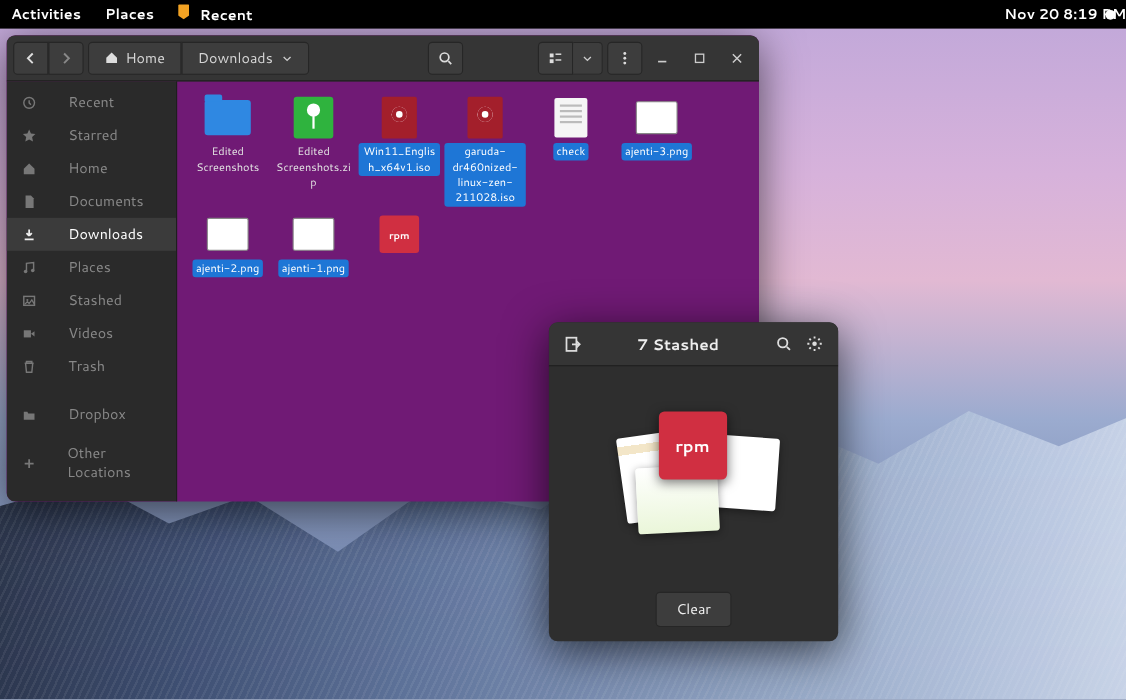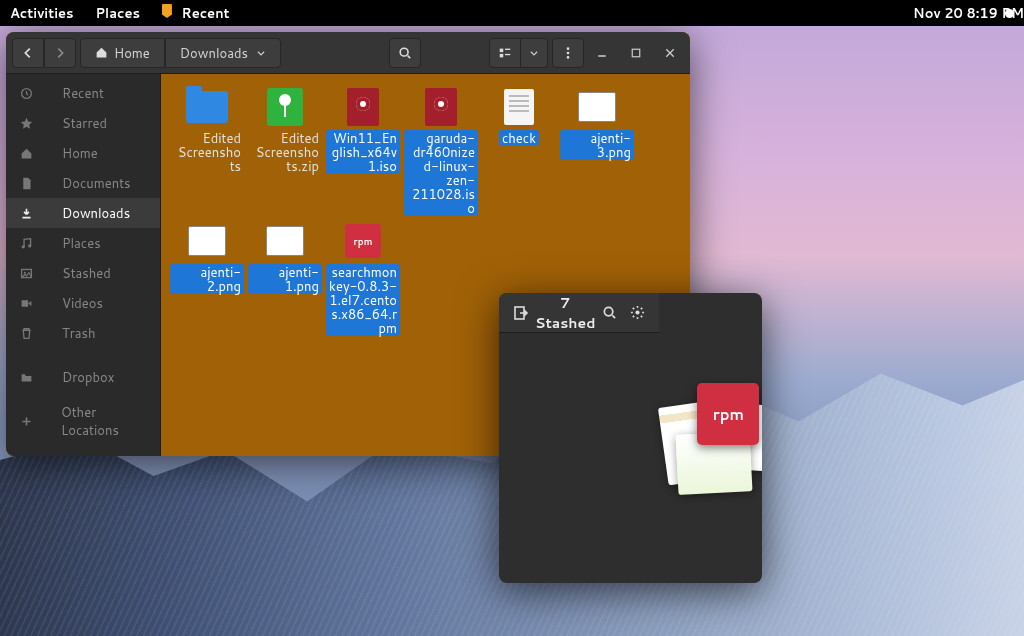--- a/index.html
+++ b/index.html
@@ -28,21 +28,21 @@
 }
 .topbar .tb-item { margin-right: 22px; cursor: pointer; }
 .topbar .tb-center { position: absolute; left: 0; right: 0; text-align: right; pointer-events: none; }
 .topbar .tb-right { margin-left: auto; display: flex; align-items: center; gap: 10px; }
 .status-dot { width: 9px; height: 9px; border-radius: 50%; background: #fff; }
 .stashed-icon { width: 10px; height: 14px; background: #f2a223; display: inline-block; margin-right: 6px; border-radius: 1px; clip-path: polygon(0 0,100% 0,100% 75%,50% 100%,0 75%); }
 
 
 .files-win {
   position: absolute; top: 32px; left: 6px; width: 684px; height: 424px;
-  background: #a16207; border-radius: 8px; box-shadow: 0 8px 40px rgba(0,0,0,0.6);
+  background: #701a75; border-radius: 8px; box-shadow: 0 8px 40px rgba(0,0,0,0.6);
   z-index: 50; display: flex; flex-direction: column; overflow: hidden;
 }
 .titlebar {
   height: 42px; background: #353535; display: flex; align-items: center;
   padding: 0 6px; gap: 4px; border-bottom: 1px solid #1d1d1d;
 }
 .tb-group { display: flex; gap: 0; }
 .tb-btn {
   height: 30px; min-width: 30px; background: #3d3d3d; border: 1px solid #262626;
   display: flex; align-items: center; justify-content: center; color: #d5d5d5;
@@ -74,21 +74,21 @@
 }
 .file {
   width: 76px; display: flex; flex-direction: column; align-items: center;
   cursor: pointer;
 }
 .file .fic {
   width: 48px; height: 42px; display: flex; align-items: center; justify-content: center;
   margin-bottom: 2px;
 }
 .file .flabel {
-  font-size: 13px; line-height: 14px; text-align: right;
+  font-size: 10px; line-height: 14px; text-align: center;
   padding: 1px 3px; border-radius: 3px; max-width: 74px;
   word-break: break-word;
 }
 .file.selected .flabel { background: #1e76d6; color: #fff; }
 .file:not(.selected) .flabel { color: #e2e2e2; }
 
 .folder-ic {
   width: 42px; height: 32px; background: #2f88e2; border-radius: 3px;
   position: relative;
 }
@@ -100,21 +100,21 @@
 .iso-ic::after { content:""; position:absolute; top:9px; left:50%; transform:translateX(-50%); width:14px; height:14px; background:#fff; border-radius:50%; box-shadow: inset 0 0 0 4px #a31f2b; }
 .txt-ic { width:30px; height:36px; background:#f5f5f5; border-radius:2px; position:relative; }
 .txt-ic::before { content:""; position:absolute; top:6px; left:5px; right:5px; height:2px; background:#bbb; box-shadow: 0 5px 0 #bbb, 0 10px 0 #bbb, 0 15px 0 #bbb; }
 .png-ic { width:38px; height:30px; background:#fff; border:1px solid #888; border-radius:2px; }
 .rpm-ic { width:36px; height:34px; background:#d02f41; border-radius:3px; display:flex;align-items:center;justify-content:center; color:#fff; font-size:9px; font-weight:700; }
 
 
 .stash-win {
   position: absolute; top: 293px; left: 499px; width: 263px; height: 290px;
   background: #2e2e2e; border-radius: 8px; box-shadow: 0 8px 40px rgba(0,0,0,0.65);
-  z-index: 80; display: flex; overflow:hidden;
+  z-index: 80; display: flex; flex-direction: column; overflow:hidden;
 }
 .stash-tb {
   height: 40px; background: #353535; border-bottom:1px solid #1d1d1d;
   display:flex; align-items:center; padding: 0 8px; color:#eee;
 }
 .stash-tb .stb-btn { width:28px; height:28px; display:flex;align-items:center;justify-content:center; cursor:pointer; border-radius:4px; }
 .stash-tb .stb-title { flex:1; text-align:center; font-weight:600; font-size:14px; }
 .stash-body { flex:1; display:flex; align-items:center; justify-content:center; position:relative; }
 .stash-pile { position:relative; width:140px; height:110px; }
 .pile-card { position:absolute; background:#fff; border-radius:3px; box-shadow:0 2px 8px rgba(0,0,0,0.4); }
@@ -367,21 +367,20 @@
         <div class="file selected">
           <div class="fic">
             <div class="png-ic"></div>
           </div>
           <div class="flabel">ajenti-1.png</div>
         </div>
         <div class="file selected">
           <div class="fic">
             <div class="rpm-ic">rpm</div>
           </div>
-          <div class="flabel">searchmonkey-0.8.3-1.el7.centos.x86_64.rpm</div>
         </div>
       </div>
   </div>
 </div>
 
 <div class="stash-win">
   <div class="stash-tb">
     <div class="stb-btn">
       <svg width="16" height="16" viewBox="0 0 16 16">
           <rect x="2" y="2" width="9" height="12" stroke="#ddd" stroke-width="1.6" fill="none"></rect>

